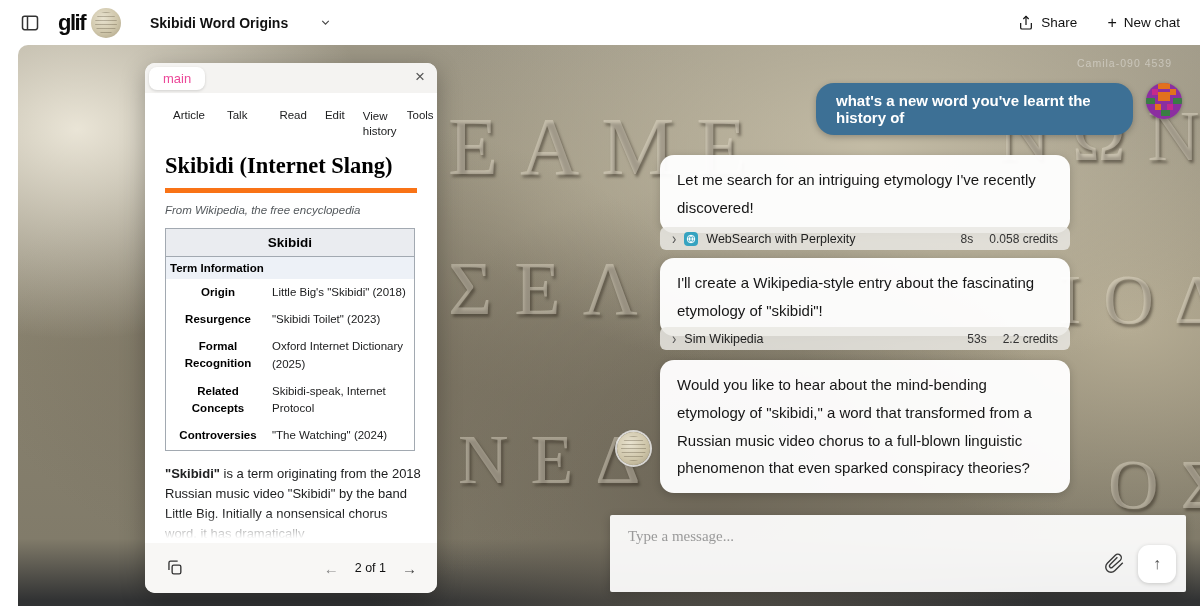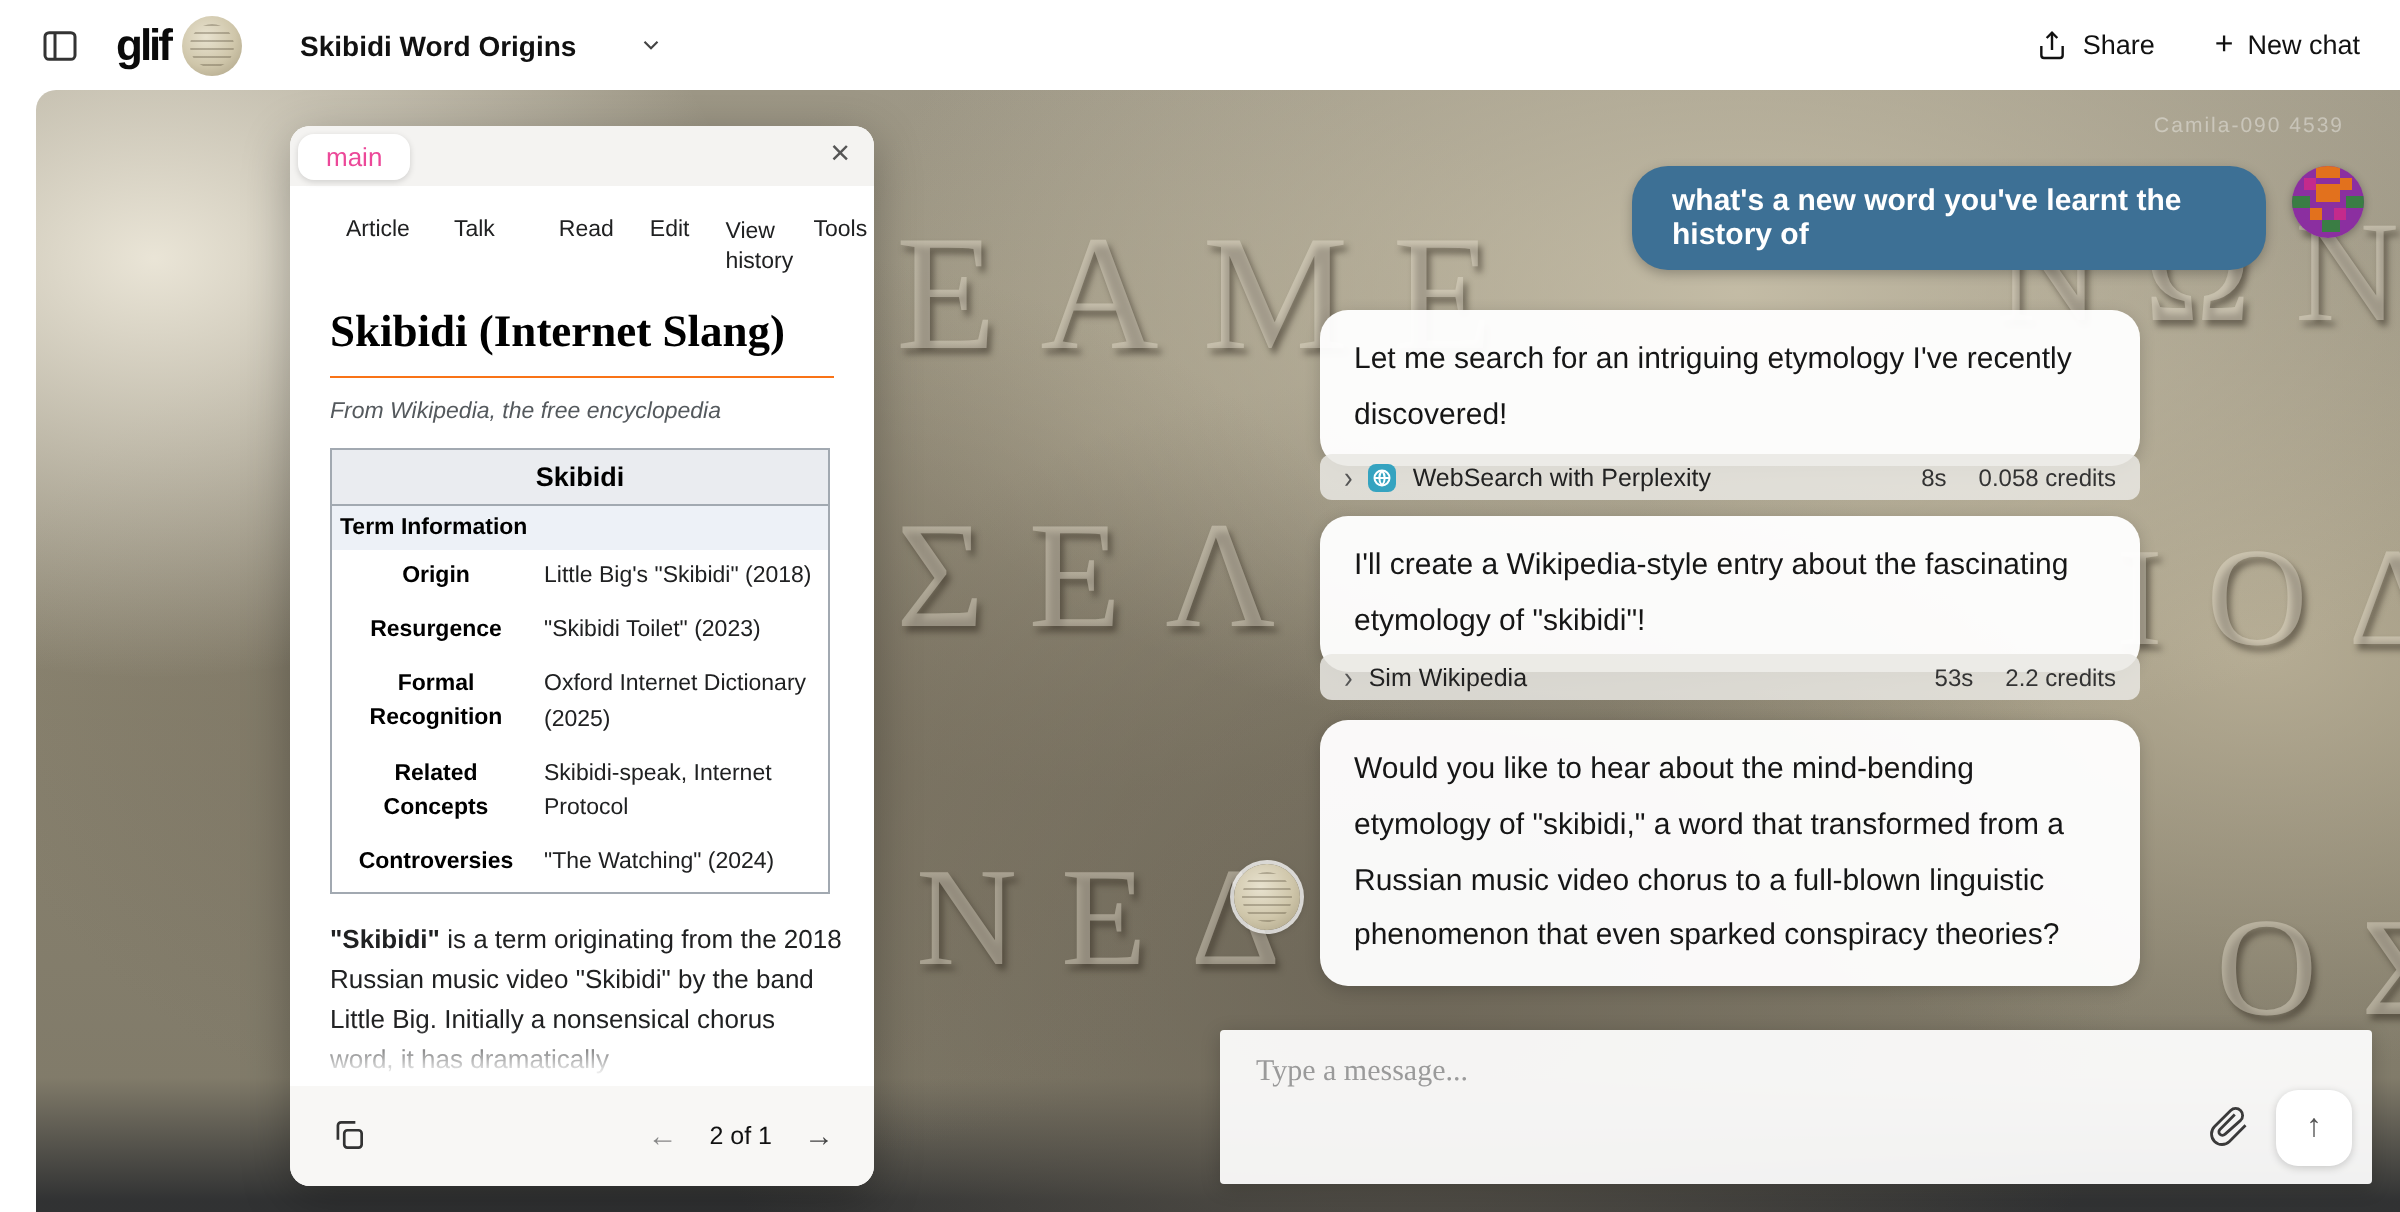--- a/index.html
+++ b/index.html
@@ -57,21 +57,21 @@
       box-shadow:0 1px 3px rgba(0,0,0,.15); cursor:pointer; }
   .panel-close { position:absolute; right:12px; top:4px; font-size:17px; color:#555; cursor:pointer; }
   .panel-body { padding:8px 20px 0 20px; }
   .wiki-nav { display:flex; align-items:flex-start; font-size:11.5px; color:#202122; margin:8px 0 2px 8px; }
   .wiki-nav .nav-item { cursor:pointer; }
   .nav-g1 { display:flex; gap:22px; }
   .nav-g2 { display:flex; gap:18px; margin-left:32px; }
   .nav-viewhistory { width:44px; line-height:1.3; }
   .nav-tools { margin-left:auto; margin-right:6px; cursor:pointer; }
   .wiki-title { font-family:"Liberation Serif", serif; font-size:22.5px; color:#000;
-      margin-top:14px; padding-bottom:9px; border-bottom:1px solid #f97316; }
+      margin-top:14px; padding-bottom:9px; border-bottom:5px solid #f97316; }
   .wiki-sub { font-size:11.5px; font-style:italic; color:#54595d; margin-top:11px; }
   .infobox { margin-top:12px; border:1px solid #a2a9b1; background:#fff; font-size:11.5px;
       width:250px; border-collapse:collapse; }
   .infobox-title { background:#eaecf0; text-align:center; font-weight:700; font-size:13.5px;
       padding:6px 4px; border-bottom:1px solid #a2a9b1; color:#000; }
   .infobox-section { background:#edf1f7; text-align:left; font-weight:700; font-size:11.5px;
       padding:5px 4px; color:#000; }
   .infobox-row { display:flex; padding:5px 6px; }
   .infobox-label { width:92px; font-weight:700; text-align:center; color:#000; line-height:1.45;
       flex-shrink:0; }

